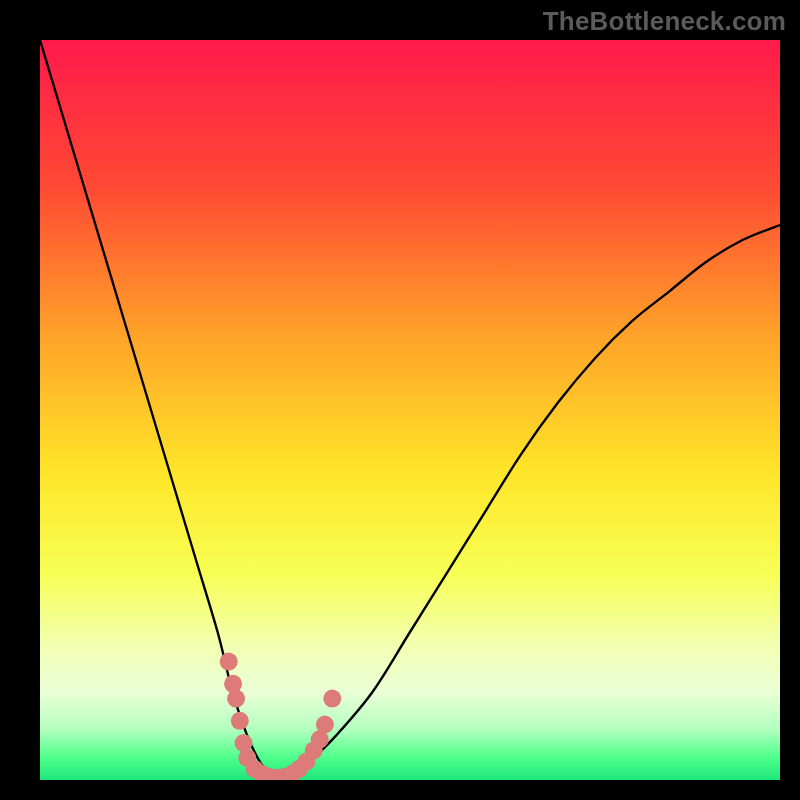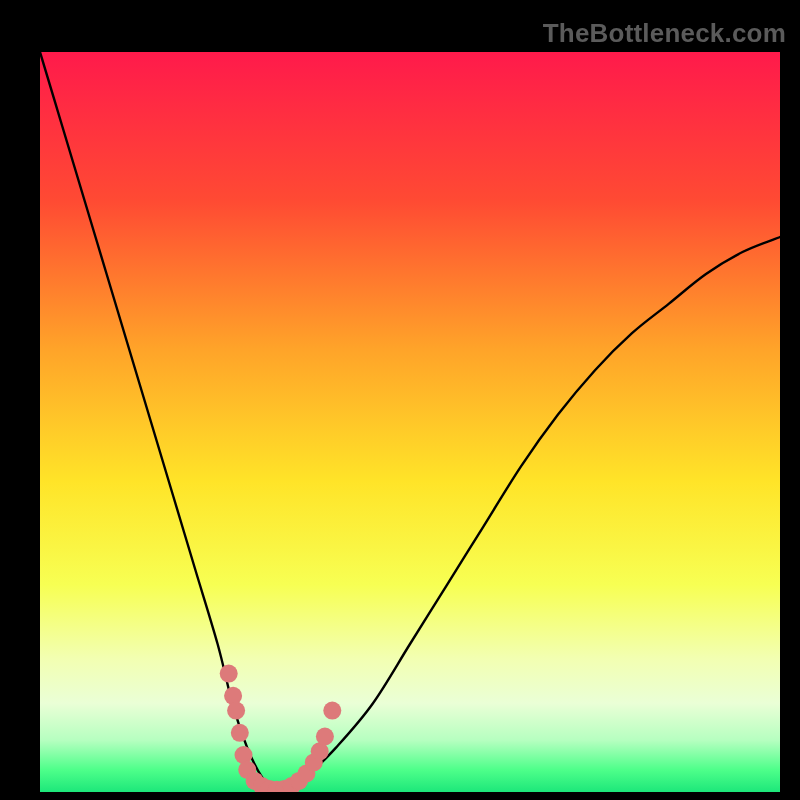--- a/index.html
+++ b/index.html
@@ -6,21 +6,21 @@
     margin: 0;
     padding: 0;
     width: 800px;
     height: 800px;
     background: #000;
     overflow: hidden;
   }
   .frame {
     position: absolute;
     left: 0;
-    top: 12px;
+    top: 0;
     width: 800px;
     height: 727px;
     background: #000;
   }
   .plot-area {
     position: absolute;
     left: 40px;
     top: 40px;
     width: 740px;
     height: 740px;

